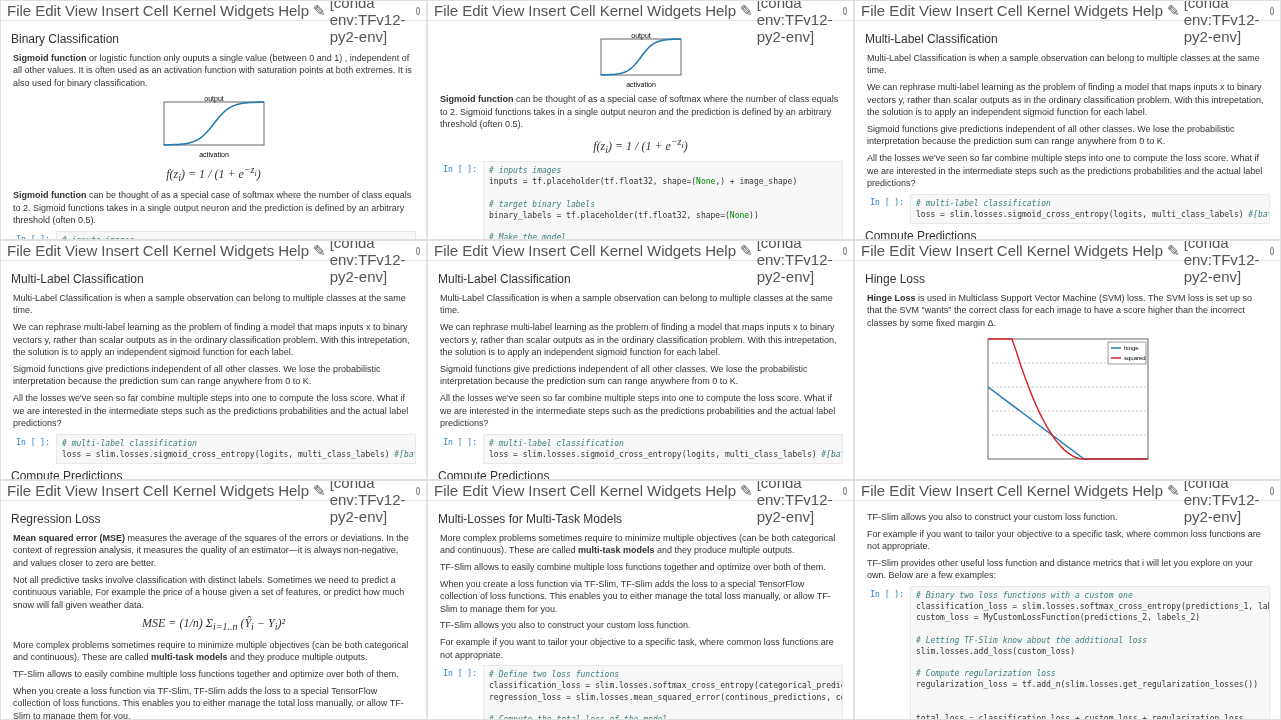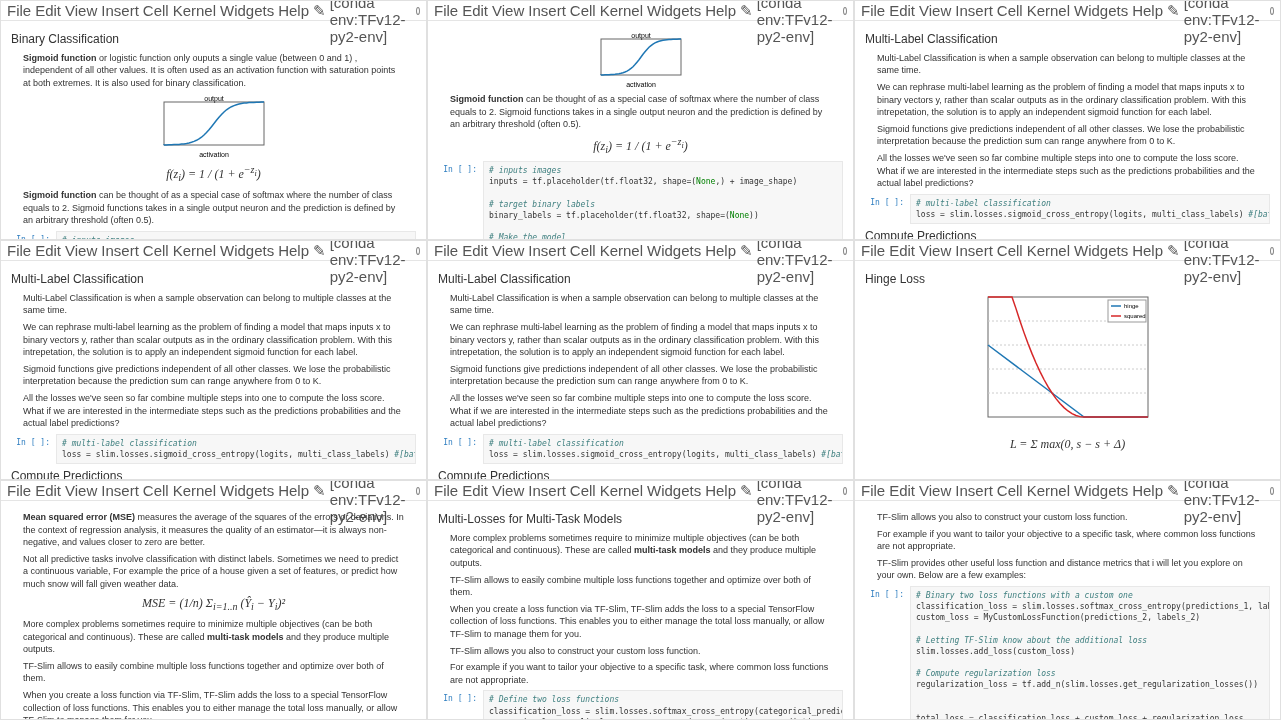--- a/index.html
+++ b/index.html
@@ -4,21 +4,21 @@
 <style>
 * { margin: 0; padding: 0; box-sizing: border-box; }
 body { font-family: "Helvetica Neue", Helvetica, Arial, sans-serif; font-size: 13px; color: #333; background: #fff; }
 .grid { display: grid; grid-template-columns: repeat(3, 1fr); grid-template-rows: repeat(3, 240px); width: 1281px; height: 720px; }
 .cell { border: 1px solid #e0e0e0; overflow: hidden; position: relative; background: #fff; }
 .menubar { display: flex; align-items: center; height: 20px; background: #fff; border-bottom: 1px solid #e5e5e5; font-size: 15px; padding: 0 6px; gap: 4px; color: #555; }
 .menubar .kernel-info { margin-left: auto; display: flex; align-items: center; gap: 4px; }
 .kernel-dot { width: 8px; height: 8px; border: 1px solid #888; border-radius: 50%; }
 .content { padding: 6px 10px; font-size: 9px; line-height: 1.4; }
 .content h3 { font-size: 12px; font-weight: normal; margin: 4px 0; color: #333; }
-.content p { margin: 4px 12px; color: #333; }
+.content p { margin: 4px 2px; color: #333; }
 .content b { font-weight: bold; }
 .code-cell { display: flex; margin: 4px 0; }
 .prompt { width: 45px; font-family: monospace; font-size: 8px; color: #307fc1; text-align: right; padding-right: 6px; padding-top: 3px; flex-shrink: 0; }
 .code-input { flex: 1; background: #f7f7f7; border: 1px solid #e8e8e8; padding: 3px 5px; font-family: monospace; font-size: 8px; white-space: pre; color: #333; overflow: hidden; }
 .comment { color: #408080; font-style: italic; }
 .keyword { color: #008000; }
 .chart-svg { display: block; margin: 4px auto; }
 .formula { text-align: center; font-family: serif; font-style: italic; font-size: 12px; margin: 4px 0; }
 </style>
 </head>
@@ -210,20 +210,21 @@
         <span>Widgets</span>
         <span>Help</span>
         <div class="kernel-info">
           <span>✎</span>
           <span>Python [conda env:TFv12-py2-env]</span>
           <span class="kernel-dot"></span>
         </div>
       </div>
       <div class="content">
         <h3>Hinge Loss</h3>
+        <p><b>Hinge Loss</b> is used in Multiclass Support Vector Machine (SVM) loss. The SVM loss is set up so that the SVM "wants" the correct class for each image to have a score higher than the incorrect classes by some fixed margin Δ.</p>
         <svg width="200" height="140" class="chart-svg">
           <rect x="20" y="5" width="160" height="120" fill="none" stroke="#666"></rect>
           <line x1="20" x2="180" y1="101" y2="101" stroke="#ccc" stroke-dasharray="2,2"></line>
           <line x1="20" x2="180" y1="77" y2="77" stroke="#ccc" stroke-dasharray="2,2"></line>
           <line x1="20" x2="180" y1="53" y2="53" stroke="#ccc" stroke-dasharray="2,2"></line>
           <line x1="20" x2="180" y1="28.999999999999993" y2="28.999999999999993" stroke="#ccc" stroke-dasharray="2,2"></line>
           <path d="M 20 53 L 52 77 L 84 101 L 116 125 L 180 125" fill="none" stroke="#1f77b4" stroke-width="1.5"></path>
           <path d="M 20 5 L 24 5 L 28 5 L 32 5 L 36 5 L 40 5 L 44 5 L 48 16.625000000000007 L 52 28.999999999999993 L 56 40.625 L 60 51.49999999999999 L 64 61.62500000000001 L 68 71 L 72 79.625 L 76 87.5 L 80 94.625 L 84 101 L 88 106.625 L 92 111.5 L 96 115.625 L 100 119 L 104 121.625 L 108 123.5 L 112 124.625 L 116 125 L 120 125 L 124 125 L 128 125 L 132 125 L 136 125 L 140 125 L 144 125 L 148 125 L 152 125 L 156 125 L 160 125 L 164 125 L 168 125 L 172 125 L 176 125 L 180 125" fill="none" stroke="#d62728" stroke-width="1.5"></path>
           <rect x="140" y="8" width="38" height="22" fill="#fff" stroke="#999"></rect>
           <line x1="143" x2="153" y1="14" y2="14" stroke="#1f77b4" stroke-width="1.5"></line>
@@ -244,20 +245,21 @@
         <span>Kernel</span>
         <span>Widgets</span>
         <span>Help</span>
         <div class="kernel-info">
           <span>✎</span>
           <span>Python [conda env:TFv12-py2-env]</span>
           <span class="kernel-dot"></span>
         </div>
       </div>
       <div class="content">
+        <h3>Regression Loss</h3>
         <p><b>Mean squared error (MSE)</b> measures the average of the squares of the errors or deviations. In the context of regression analysis, it measures the quality of an estimator—it is always non-negative, and values closer to zero are better.</p>
         <p>Not all predictive tasks involve classification with distinct labels. Sometimes we need to predict a continuous variable, For example the price of a house given a set of features, or predict how much snow will fall given weather data.</p>
         <div class="formula">MSE = (1/n) Σ<sub>i=1..n</sub> (Ŷ<sub>i</sub> − Y<sub>i</sub>)²</div>
         <p>More complex problems sometimes require to minimize multiple objectives (can be both categorical and continuous). These  are called <b>multi-task models</b> and they produce multiple outputs.</p>
         <p>TF-Slim allows to easily combine multiple loss functions together and optimize over both of them.</p>
         <p>When you create a loss function via TF-Slim, TF-Slim adds the loss to a special TensorFlow collection of loss functions. This enables you to either manage the total loss manually, or allow TF-Slim to manage them for you.</p>
       </div>
     </div>
     <div class="cell">
       <div class="menubar">

